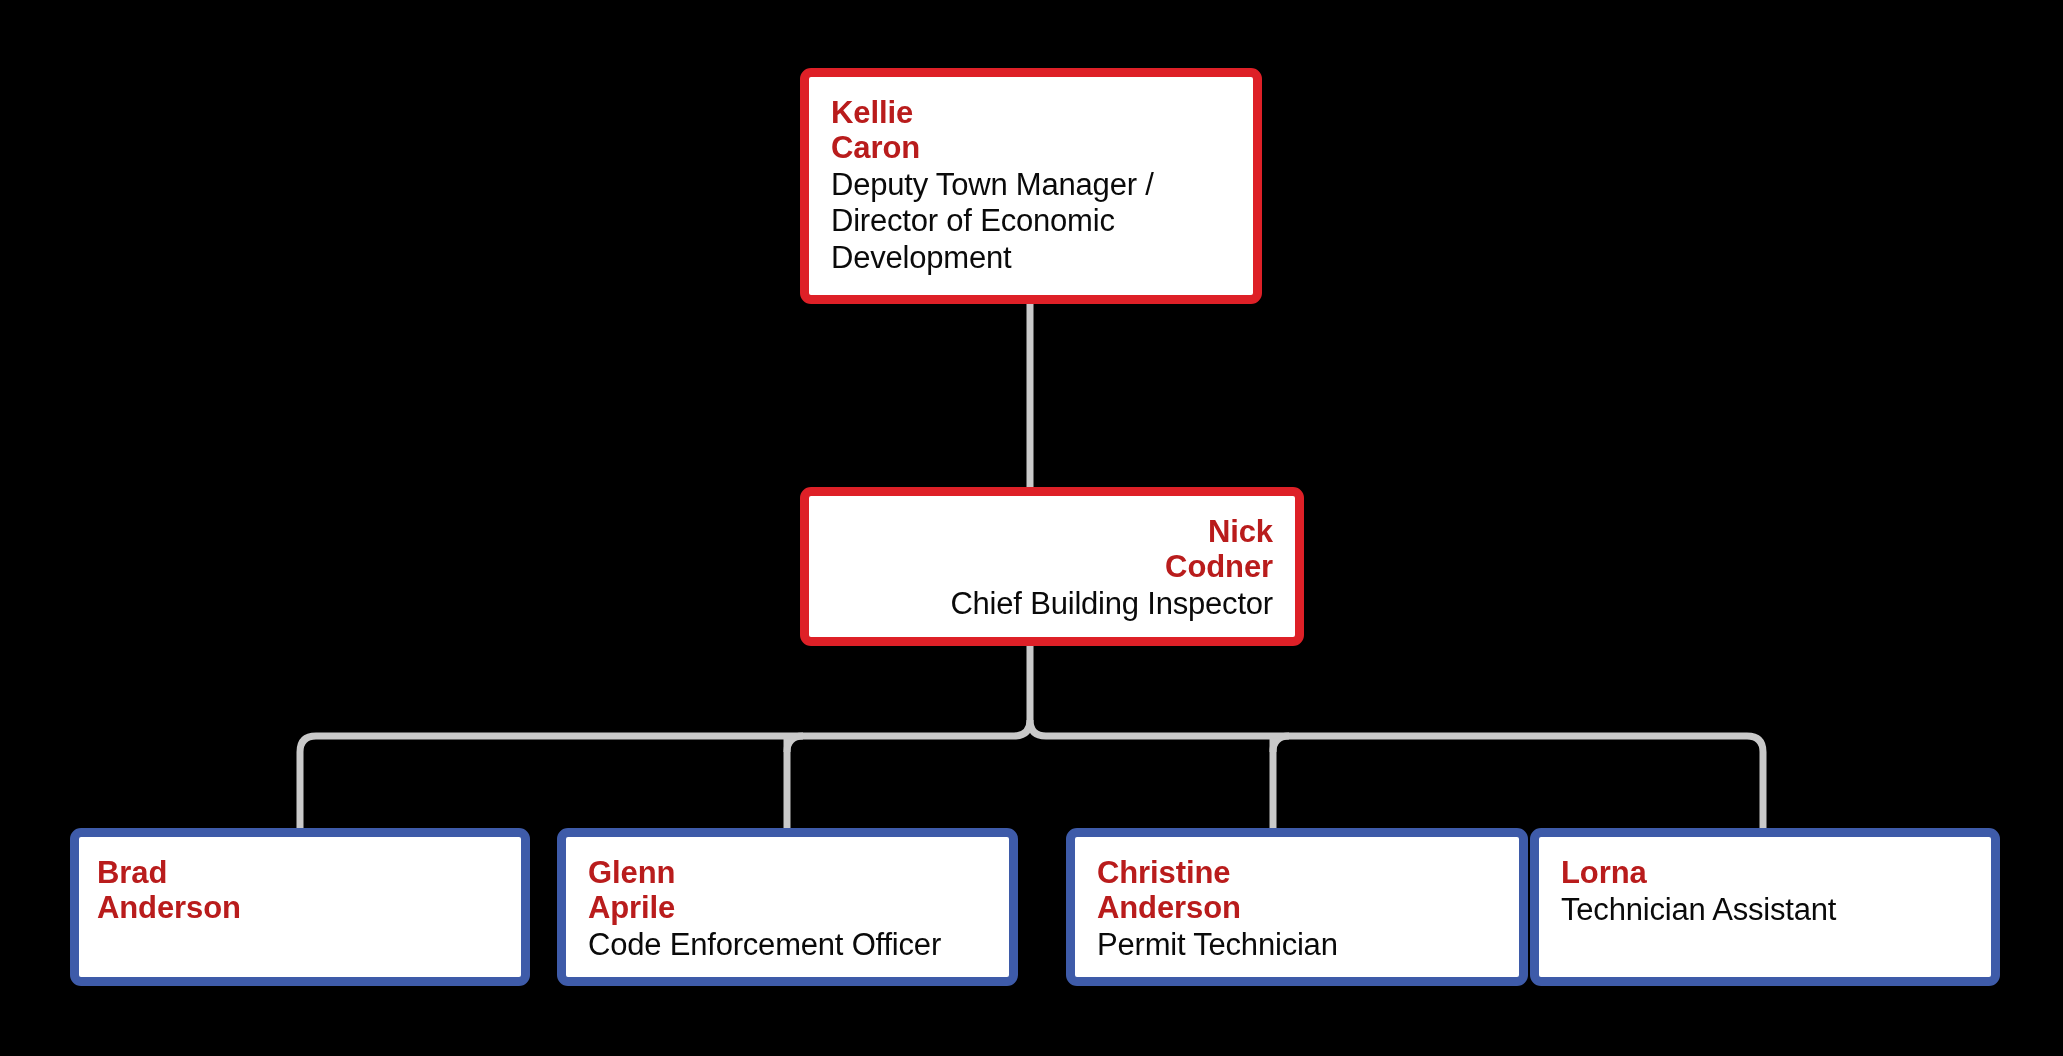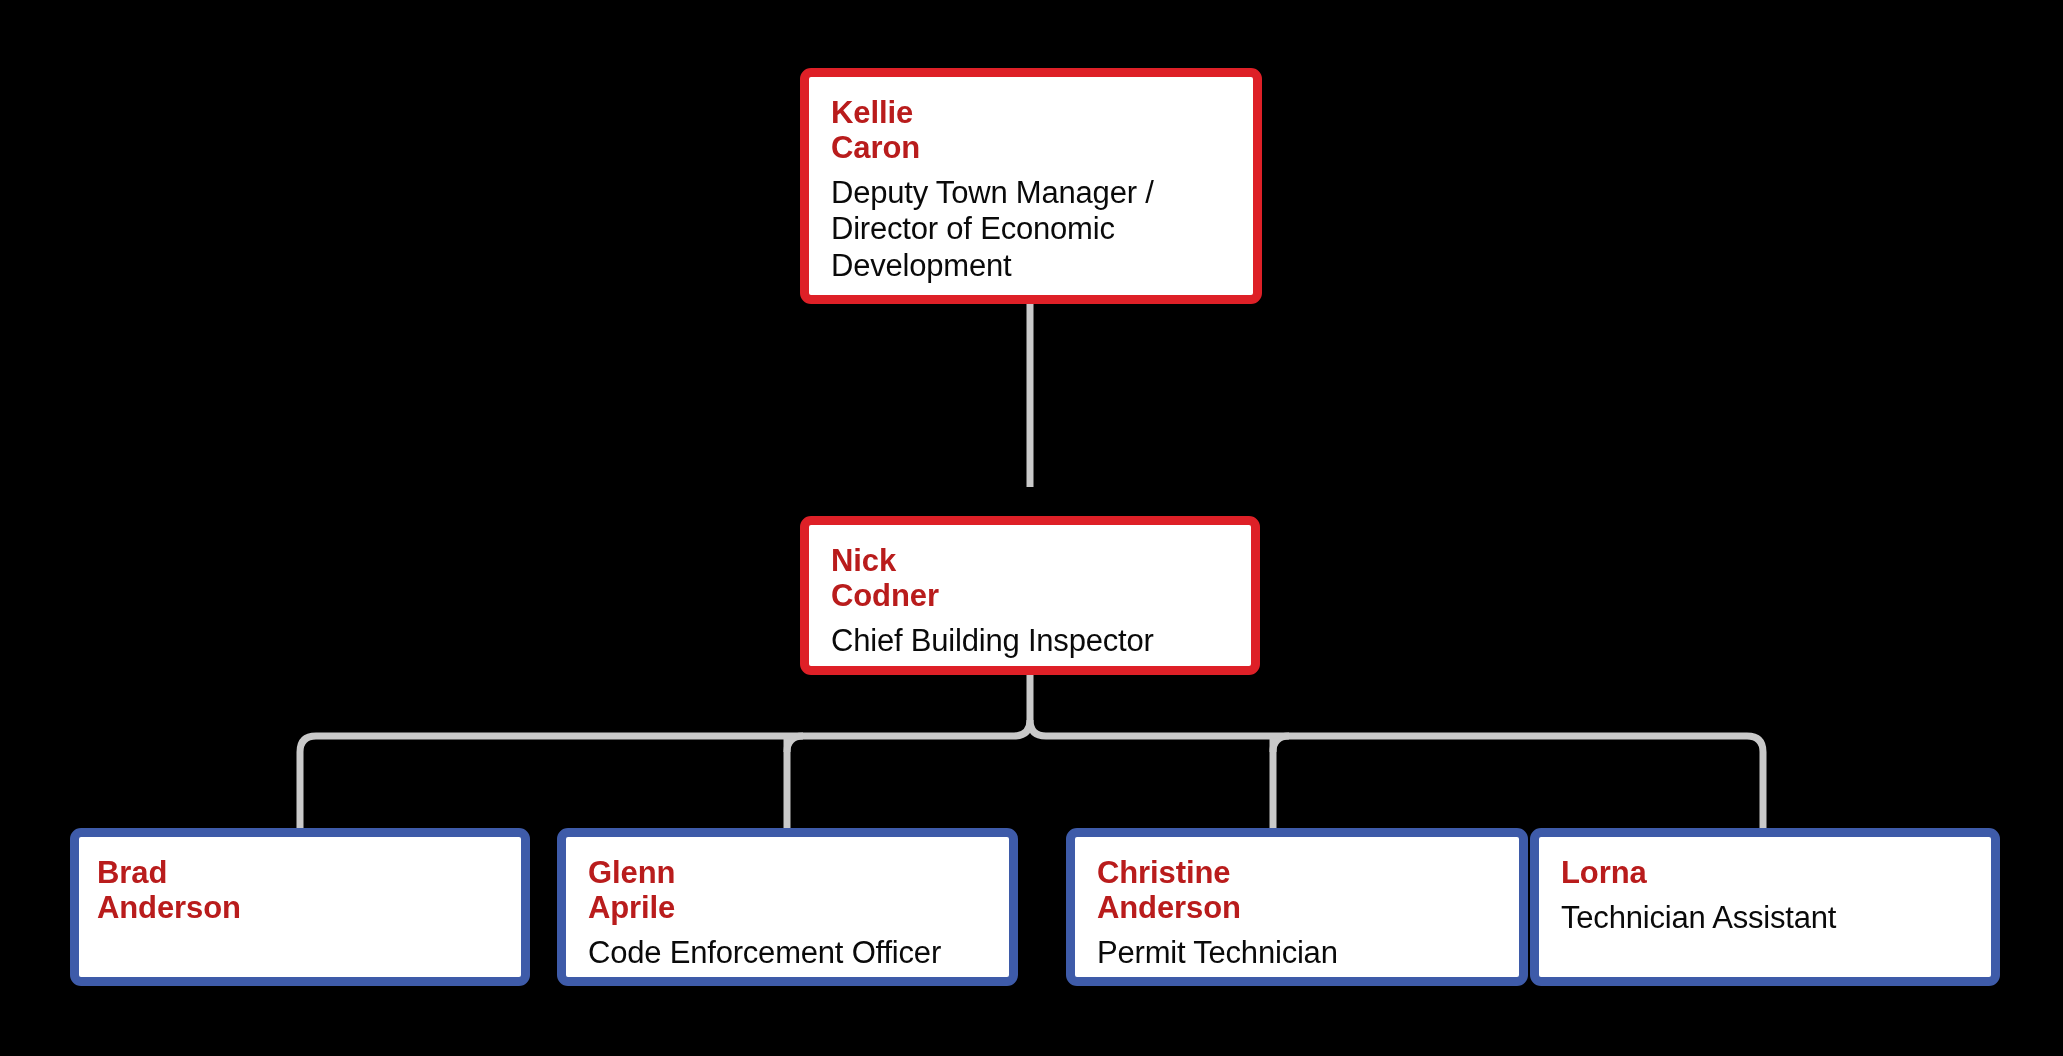--- a/index.html
+++ b/index.html
@@ -54,25 +54,25 @@
     line-height: 1.13;
     letter-spacing: -0.1px;
     white-space: nowrap;
   }
   .node .title {
     color: #0a0a0a;
     font-weight: normal;
     font-size: 31px;
     line-height: 1.17;
     letter-spacing: -0.2px;
-    margin-top: 10px;
+    margin-top: 2px;
   }
   
   #node-kellie   { left: 800px;  top: 68px;  width: 462px; height: 236px; }
-  #node-nick     { left: 800px;  top: 516px; width: 460px; height: 159px; }
+  #node-nick     { left: 800px;  top: 487px; width: 504px; height: 159px; align-items: flex-end; }
   #node-brad     { left: 70px;   top: 828px; width: 460px; height: 158px; padding-left: 18px; }
   #node-glenn    { left: 557px;  top: 828px; width: 461px; height: 158px; }
   #node-christine{ left: 1066px; top: 828px; width: 462px; height: 158px; }
   #node-lorna    { left: 1530px; top: 828px; width: 470px; height: 158px; }
 </style>
 </head>
 <body>
 
 <div id="chart-root">
 

